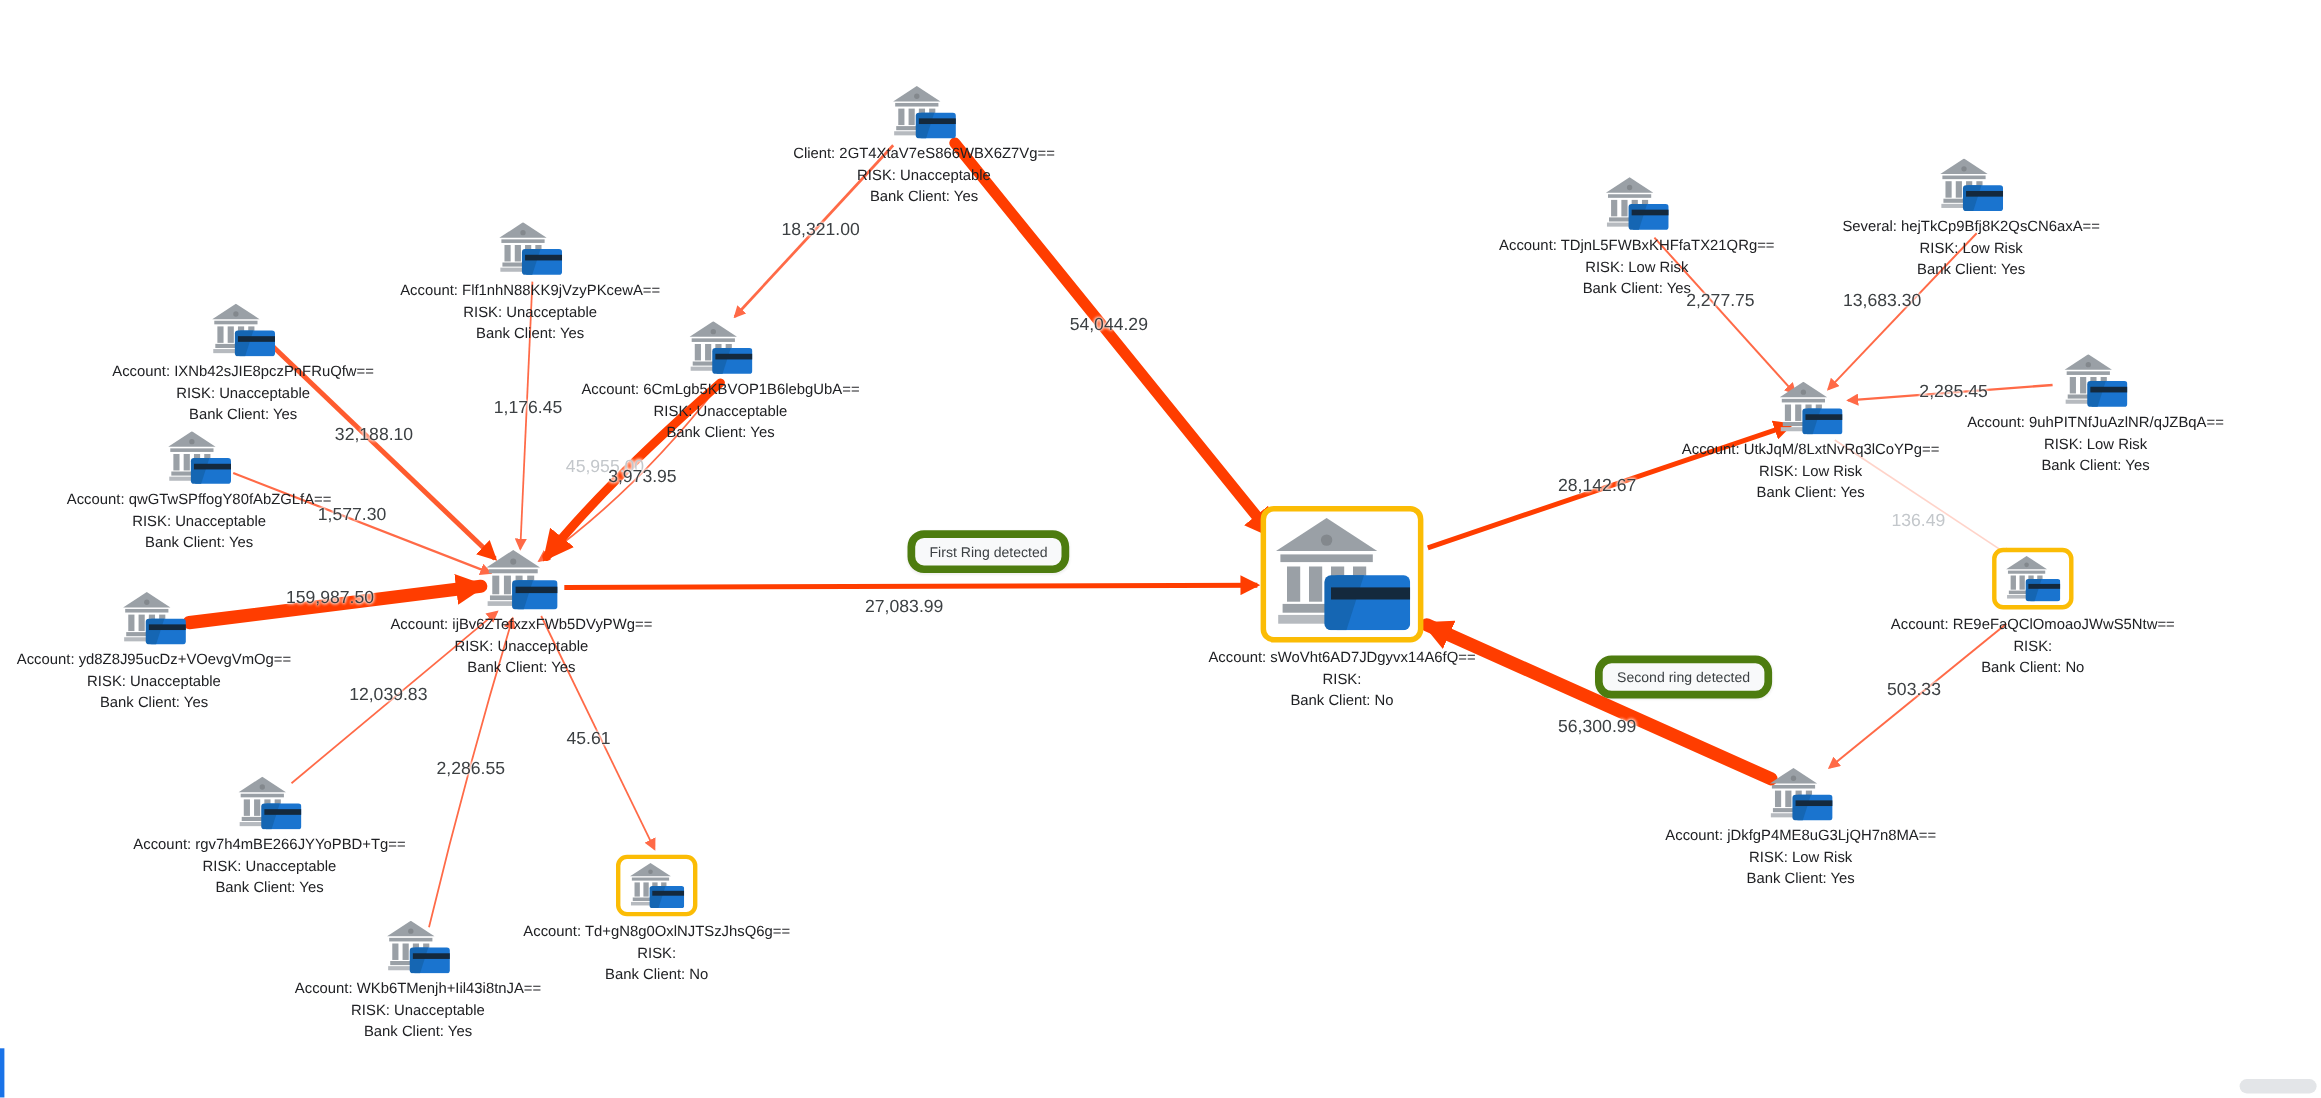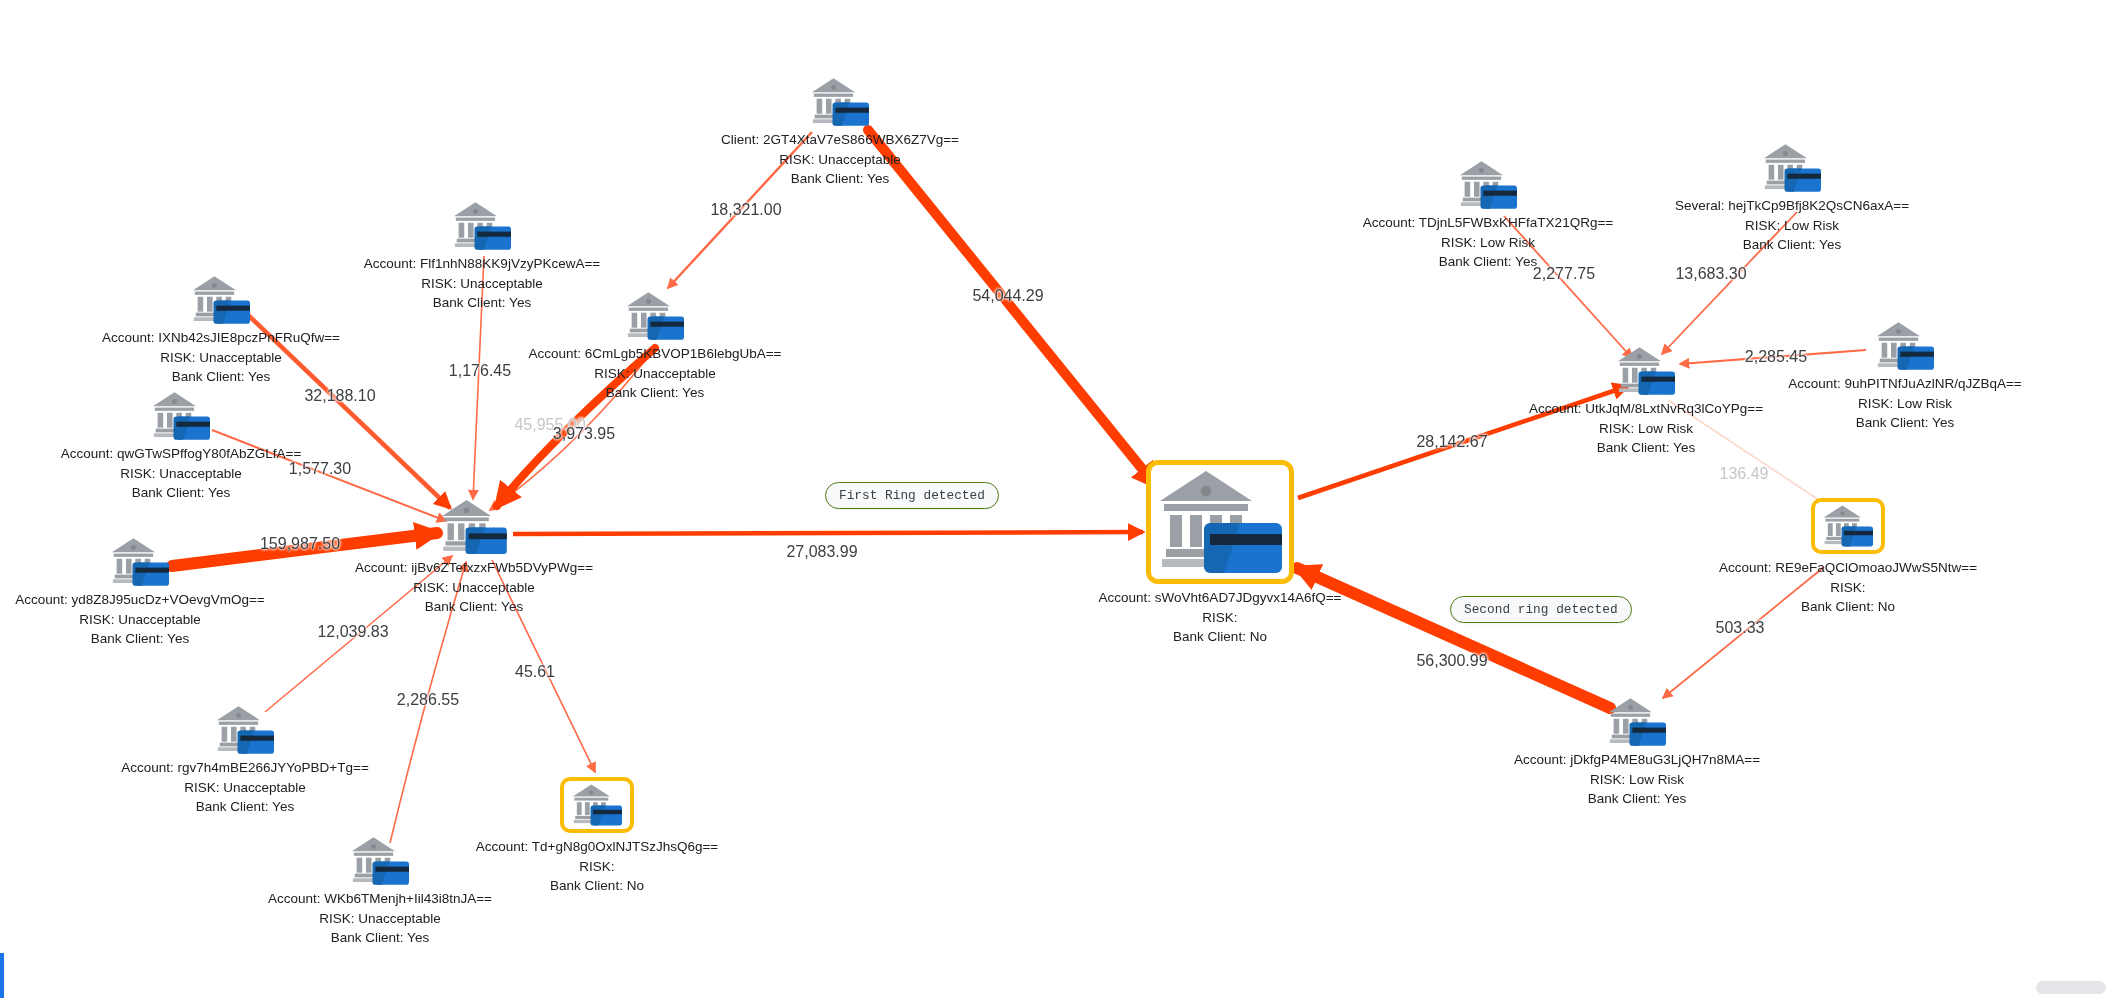--- a/index.html
+++ b/index.html
@@ -13,23 +13,23 @@
   .hl .iconwrap{border:4px solid #fbbc05;border-radius:10px;background:#fff;width:58px;
         padding:3px 4px;}
   .node.big{width:360px;}
   .big .iconwrap{border:5px solid #fbbc05;border-radius:12px;background:#fff;width:134px;
         padding:6px 2px;}
   .bi-big{width:124px;height:102px;display:block;margin:0 auto;}
   .bi-mid{width:66px;height:54px;display:block;margin:0 auto;}
   .amount{position:absolute;transform:translate(-50%,-50%);font-size:16px;color:#3c4043;
         white-space:nowrap;text-shadow:0 0 3px #fff,0 0 3px #fff,0 0 3px #fff;}
   .amount.faded{color:#c3c7cb;margin-top:24px;}
-  .pill{position:absolute;background:#f8f9fa;border:1px solid #4d7c0f;border-radius:15px;
+  .pill{position:absolute;background:#f8f9fa;border:7px solid #4d7c0f;border-radius:15px;
         padding:5px 13px;font-size:12.8px;color:#3c4043;white-space:nowrap;
-        box-shadow:0 1px 2px rgba(60,64,67,.08);font-family:Liberation Mono, monospace;}
+        box-shadow:0 1px 2px rgba(60,64,67,.08);}
   .tooltip{position:absolute;background:#fafafa;border:1px solid #ececec;border-radius:8px;
         padding:10px 12px;width:150px;font-size:12.6px;line-height:19.8px;color:#3c4043;
         box-shadow:0 1px 3px rgba(60,64,67,.12);}
   .accent{position:absolute;left:0;top:953px;width:4px;height:45px;background:#1a73e8;}
   .zoomctl{position:absolute;left:2036px;top:981px;width:70px;height:13px;border-radius:7px;
         background:#e3e5e8;}
 </style>
 </head>
 <body>
 

